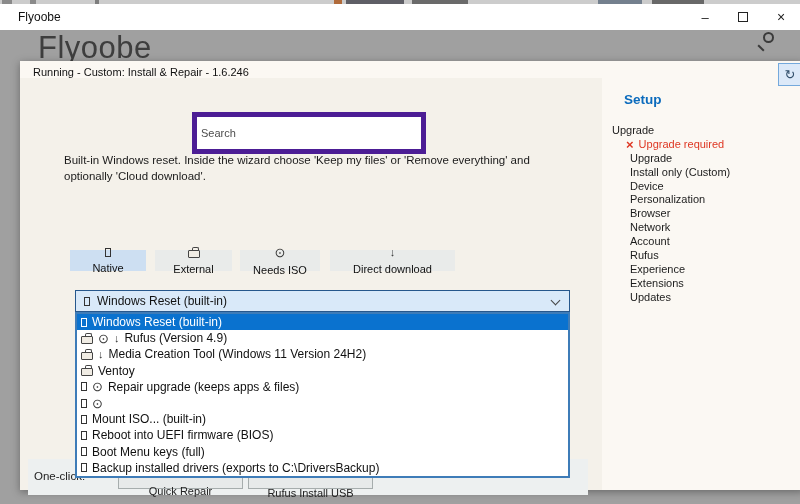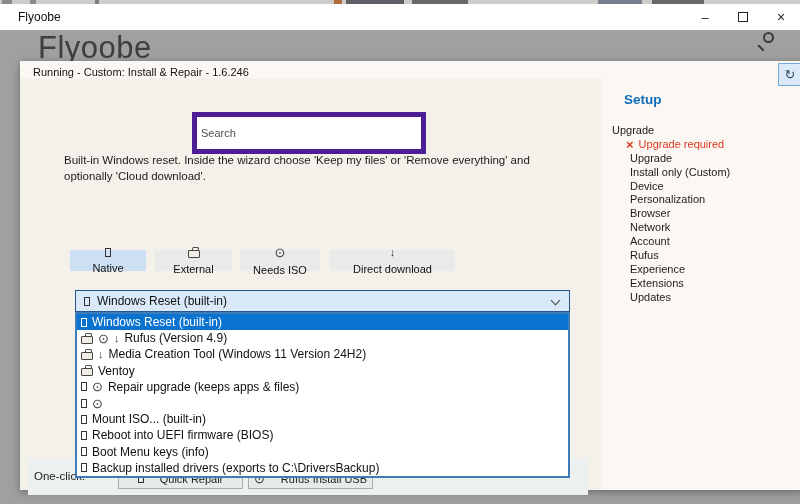--- a/index.html
+++ b/index.html
@@ -59,21 +59,21 @@
   .combo .chev { position:absolute; right:10px; top:6px; width:7px; height:7px; border-right:1.5px solid #444; border-bottom:1.5px solid #444; transform:rotate(45deg); }
 
   
   .list { position:absolute; left:55px; top:234px; width:495px; height:166px; background:#fff; border:2px solid #3e7cb8; z-index:6; display:flex; flex-direction:column; }
   .row { height:16.2px; display:flex; align-items:center; gap:5px; padding-left:4px; font-size:12px; color:#111; cursor:pointer; }
   .row.selected { background:#0a72cf; color:#fff; }
 
   
   .oneclick { position:absolute; left:8px; top:381px; width:560px; height:36px; background:#edf0f0; z-index:3; }
   .oc-label { position:absolute; left:6px; top:11px; font-size:11.5px; color:#222; }
-  .oc-btn { position:absolute; top:9px; width:125px; height:21px; background:#e7eaea; border:1px solid #a6adad; display:flex; align-items:center; justify-content:center; gap:16px; font-size:11px; color:#222; cursor:pointer; }
+  .oc-btn { position:absolute; top:9px; width:125px; height:21px; background:#e7eaea; border:1px solid #a6adad; display:flex; align-items:center; justify-content:center; gap:16px; font-size:11px; color:#222; cursor:pointer;flex-direction:column; }
   .oc-btn1 { left:90px; } .oc-btn2 { left:220px; }
 
   
   .sidebar { position:absolute; left:588px; top:17px; width:162px; height:412px; background:#fbf8f3; }
   .side-head { position:absolute; left:16px; top:14px; font-size:13.5px; font-weight:bold; color:#0b6bbd; }
   .side-items { position:absolute; left:4px; top:46px; }
   .side-row { height:13.9px; display:flex; font-size:11px; color:#1c1c1c; cursor:pointer; white-space:nowrap; }
   .side-row.lvl1 { padding-left:18px; }
   .side-row.error { color:#de3723; padding-left:14px; }
   .side-row.error .x { color:#de3723; font-size:13px; margin-right:5px; font-weight:bold; line-height:1; }
@@ -184,21 +184,21 @@
       <div class="row">
         <span class="win-ico"></span>
         <span>Mount ISO... (built-in)</span>
       </div>
       <div class="row">
         <span class="win-ico"></span>
         <span>Reboot into UEFI firmware (BIOS)</span>
       </div>
       <div class="row">
         <span class="win-ico"></span>
-        <span>Boot Menu keys (info)</span>
+        <span>Boot Menu keys (full)</span>
       </div>
       <div class="row">
         <span class="win-ico"></span>
         <span>Backup installed drivers (exports to C:\DriversBackup)</span>
       </div>
     </div>
 
     <div class="oneclick">
       <span class="oc-label">One-click:</span>
       <div class="oc-btn oc-btn1">

